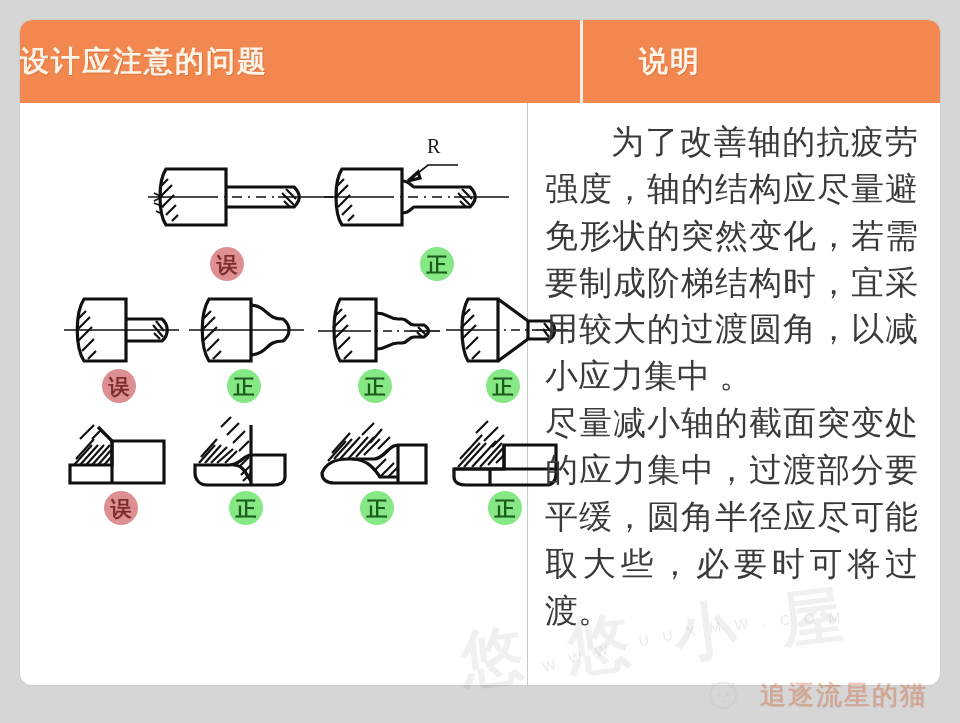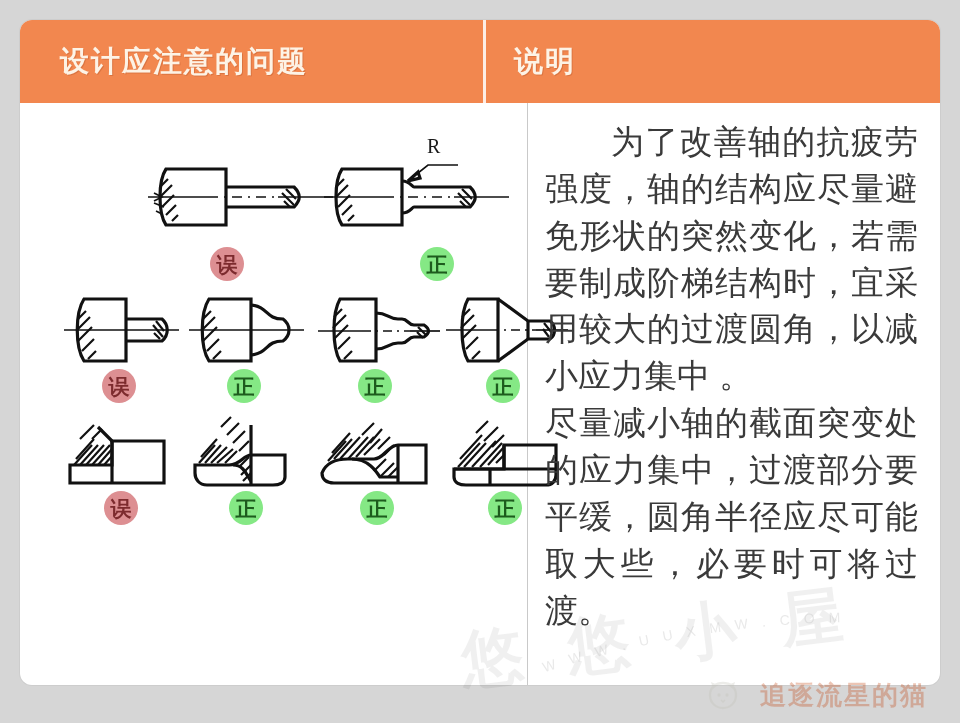--- a/index.html
+++ b/index.html
@@ -26,23 +26,23 @@
     background:#f2874f;
   }
   .header .hcell{
     display:flex;align-items:center;
     color:#fdf3e6;
     font-size:29px;
     font-weight:bold;
     letter-spacing:2px;
     text-shadow:1px 1px 0 rgba(150,60,20,.25);
   }
-  .header .hleft{width:463px;padding-left:40px;box-sizing:border-box;}
+  .header .hleft{width:560px;box-sizing:border-box;}
   .header .hsep{width:3px;background:#ffffff;opacity:.85;}
-  .header .hright{flex:1;padding-left:28px;box-sizing:border-box;}
+  .header .hright{flex:1;padding-left:56px;box-sizing:border-box;}
   
   .body{
     display:flex;
     height:582px;
     position:relative;
   }
   .colsep{
     position:absolute;
     left:507px;top:0;
     width:1px;height:582px;

